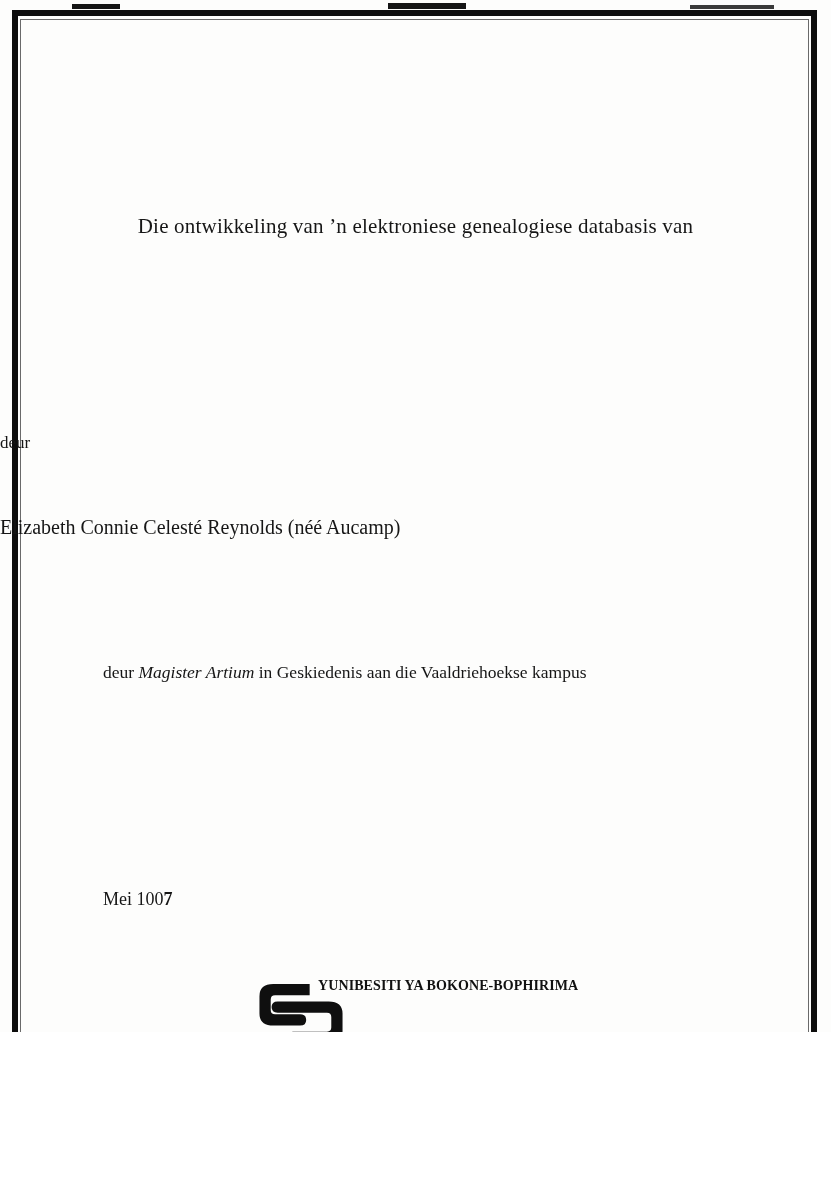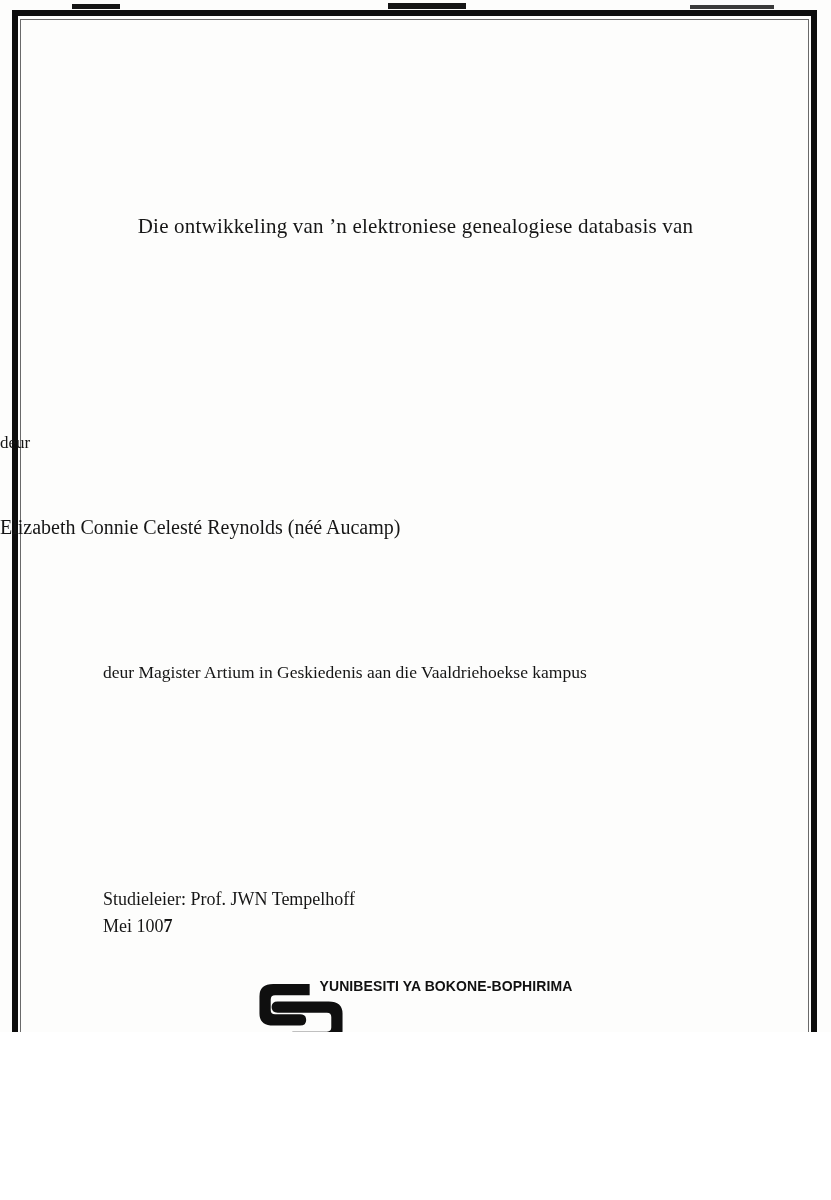--- a/index.html
+++ b/index.html
@@ -60,41 +60,41 @@
   .statement {
     position: absolute;
     top: 661px; left: 103px; width: 634px;
     font-size: 17.5px;
     line-height: 23.5px;
   }
   .statement .justified {
     text-align: justify;
     text-align-last: justify;
   }
-  .statement .italic { }
+  .statement .italic { font-style: italic; }
   .supervisor-block {
     position: absolute;
     top: 886px; left: 103px;
     font-size: 18px;
     line-height: 27px;
   }
   .scan-seven { font-weight: bold; letter-spacing: -1px; }
 
   
   .logo-mark {
     position: absolute;
     left: 256px; top: 975px;
     width: 90px; height: 77px;
   }
   .logo-text {
     position: absolute;
     left: 318px; top: 978px;
     width: 256px;
     text-align: center;
-    font-family: Liberation Sans, sans-serif;
+    font-family: Liberation Serif, serif;
     font-size: 14px;
     font-weight: bold;
     line-height: 16.5px;
     letter-spacing: 0.1px;
     color: #111111;
     white-space: nowrap;
   }
 </style>
 </head>
 <body>
@@ -115,21 +115,20 @@
 
   <div class="deur">deur</div>
 
   <div class="author">Elizabeth Connie Celesté Reynolds (néé Aucamp)</div>
 
   <div class="statement">
     <div><span>deur </span><span class="italic">Magister Artium</span><span> in Geskiedenis aan die Vaaldriehoekse kampus</span></div>
   </div>
 
   <div class="supervisor-block">
-    <div>Studieleier: Prof. JWN Tempelhoff</div>
     <div><span>Mei 100</span><span class="scan-seven">7</span></div>
   </div>
 
   <svg class="logo-mark" viewBox="0 0 104 80" aria-hidden="true">
 
     <path fill="#0f0f0f" d="
       M 62,6
       L 20,6 Q 4,6 4,20
       L 4,40 Q 4,54 20,54
       L 51,54 Q 58,54 58,47.5

